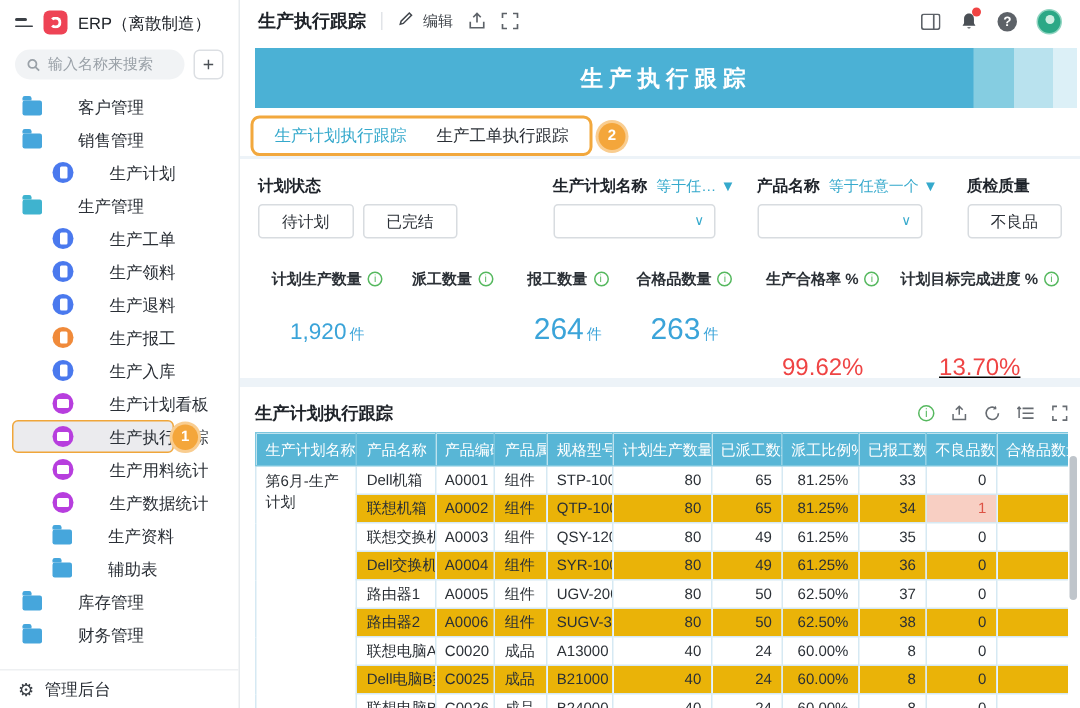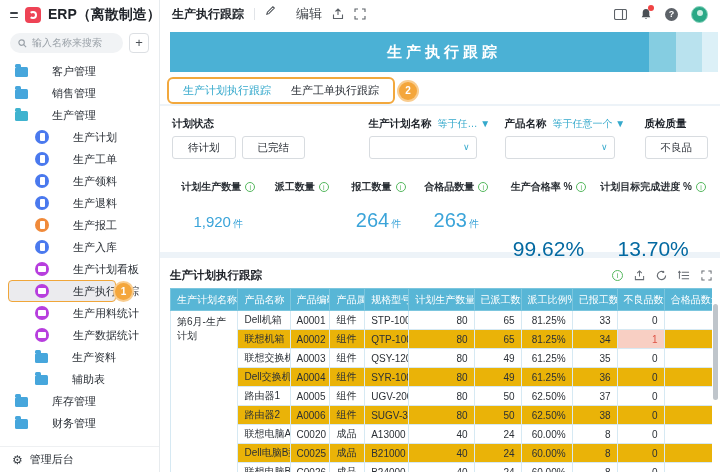--- a/index.html
+++ b/index.html
@@ -6,21 +6,21 @@
   html,body { width:720px; height:472px; overflow:hidden; font-family:"Liberation Sans", sans-serif; background:#fff; }
 
   
   .sidebar { position:absolute; left:0; top:0; width:160px; height:472px; background:#fff; border-right:1px solid #e7ebee; display:flex; flex-direction:column; }
   .sb-head { height:30px; display:flex; align-items:center; padding:0 10px; gap:7px; flex:none; }
   .hamburger { width:12px; display:flex; flex-direction:column; gap:3px; cursor:pointer; }
   .hamburger span { height:1.6px; background:#3b4046; border-radius:1px; }
   .hamburger span:first-child { width:8px; }
   .logo { width:16px; height:16px; border-radius:4px; background:#ee4355; display:flex; align-items:center; justify-content:center; flex:none; }
   .logo i { display:block; width:8px; height:8px; border:2px solid #fff; border-radius:50%; border-left-color:transparent; }
-  .sb-title { font-size:14px; font-weight:bold; color:#20242a; white-space:nowrap; }
+  .sb-title { font-size:11px; font-weight:normal; color:#20242a; white-space:nowrap; }
   .sb-search { display:flex; align-items:center; gap:6px; padding:3px 10px 5px; flex:none; }
   .search-box { flex:1; height:20px; background:#f1f3f5; border-radius:11px; display:flex; align-items:center; gap:5px; padding:0 8px; color:#9aa1a8; font-size:10px; }
   .search-box svg { flex:none; }
   .plus-btn { width:20px; height:20px; background:#fff; border:1px solid #dcdfe3; border-radius:4px; color:#4b5056; font-size:13px; line-height:17px; text-align:center; flex:none; cursor:pointer; }
   .sb-list { flex:1; padding:2px 6px 0 8px; overflow:hidden; }
   .sb-item { height:22px; display:flex; align-items:center; gap:24px; font-size:11px; color:#2a2f36; padding:0 4px 0 6px; border:1.5px solid transparent; border-radius:4px; position:relative; cursor:pointer; white-space:nowrap; }
   .sb-item.lvl1 { padding-left:26px; }
   .sb-item.selected { background:#ebebee; border-color:#f0a63a; width:108px; }
   .ic-folder { width:13px; height:10px; background:#46a6dc; border-radius:1.5px; position:relative; flex:none; margin-top:1px; }
   .ic-folder::before { content:""; position:absolute; top:-2.5px; left:0; width:6px; height:3px; background:#46a6dc; border-radius:1.5px 1.5px 0 0; }
@@ -32,21 +32,21 @@
   .num-badge { width:17px; height:17px; border-radius:50%; background:#f4a63b; box-shadow:0 0 0 2px #f9cd90; color:#fff; font-size:10px; font-weight:bold; display:flex; align-items:center; justify-content:center; flex:none; }
   .sb-item .num-badge { position:absolute; left:106px; top:2px; }
   .sb-admin { height:26px; border-top:1px solid #eef0f2; display:flex; align-items:center; gap:7px; padding:0 12px; font-size:11px; color:#2a2f36; flex:none; cursor:pointer; }
   .gear { font-size:12px; color:#3b4046; }
 
   
   .main { position:absolute; left:160px; top:0; right:0; bottom:0; background:#edf3f8; }
   .topbar { height:28px; background:#fff; display:flex; align-items:center; padding:0 12px; gap:10px; }
   .tb-title { font-size:12px; font-weight:bold; color:#20242a; }
   .tb-sep { width:1px; height:12px; background:#e1e4e8; }
-  .tb-act { display:flex; align-items:flex-start; gap:20px; font-size:13px; color:#42474d; cursor:pointer; }
+  .tb-act { display:flex; align-items:flex-start; gap:6px; font-size:10px; color:#42474d; cursor:pointer; }
   .tb-ic { display:flex; align-items:center; cursor:pointer; color:#5d6268; }
   .tb-right { margin-left:auto; display:flex; align-items:center; gap:13px; }
   .bell-wrap { position:relative; }
   .red-dot { position:absolute; right:-2px; top:-3px; width:6px; height:6px; border-radius:50%; background:#f04343; }
   .help-ic { width:13px; height:13px; border-radius:50%; background:#5d6268; color:#fff; font-size:9px; font-weight:bold; text-align:center; line-height:13px; cursor:pointer; }
   .avatar { width:17px; height:17px; border-radius:50%; background:#2ba886; border:1px solid #8fd4c0; cursor:pointer; position:relative; }
   .avatar::before { content:""; position:absolute; left:5px; top:3px; width:6px; height:6px; border-radius:50%; background:#cdeee2; }
 
   .card1 { position:absolute; top:28px; left:0; right:0; height:76px; background:#fff; }
   .banner { position:absolute; top:4px; left:10px; right:2px; height:40px; background:#4bb1d5; display:flex; align-items:center; justify-content:center; overflow:hidden; }
@@ -76,21 +76,21 @@
   .fc1 { width:192px; } .fc2 { width:108px; margin-left:8px; } .fc3 { width:110px; margin-left:28px; } .fc4 { margin-left:30px; }
 
   .kpis { display:flex; margin-top:17px; padding:0 2px; }
   .kpi { text-align:center; }
   .kpi-label-row { display:inline-flex; align-items:center; gap:4px; }
   .kpi-label { font-size:10px; font-weight:bold; color:#2b3036; white-space:nowrap; }
   .info-ic { width:10px; height:10px; border:1px solid #55b85e; border-radius:50%; color:#55b85e; font-size:7px; line-height:9px; text-align:center; font-style:normal; flex:none; display:inline-block; }
   .kpi-value { margin-top:15px; font-size:20px; color:#3ba4d9; white-space:nowrap; }
   .kpi-value .unit { font-size:10px; margin-left:2px; }
   .kpi.small-val .kpi-value { font-size:15px; margin-top:19px; }
-  .kpi.green .kpi-value { color:#0369a1; font-size:21px;margin-top:43px; }
+  .kpi.green .kpi-value { color:#ef4444; font-size:16px;margin-top:43px; }
   .k1{width:92px;} .k2{width:82px;} .k3{width:78px;} .k4{width:84px;} .k5{width:108px;} .k6{flex:1;text-decoration:underline;}
 
   .card3 { position:absolute; top:258px; left:0; right:0; bottom:0; background:#fff; padding:5px 8px 0 10px; overflow:hidden; }
   .t-head { height:25px; display:flex; align-items:center; }
   .t-title { font-size:11.5px; font-weight:bold; color:#20242a; }
   .t-icons { margin-left:auto; display:flex; align-items:center; gap:11px; color:#676c72; }
   .t-icons .info-ic { width:11px; height:11px; line-height:10px; font-size:8px; }
   .t-icons svg { display:block; cursor:pointer; }
   .tbl-clip { overflow:hidden; width:100%; }
   table { border-collapse:collapse; table-layout:fixed; width:556px; font-size:10px; }
@@ -129,27 +129,27 @@
   </div>
   <div class="sb-list" id="sb-list">
       <div class="sb-item">
         <span class="ic-folder"></span>
         <span>客户管理</span>
       </div>
       <div class="sb-item">
         <span class="ic-folder"></span>
         <span>销售管理</span>
       </div>
+      <div class="sb-item lvl1">
+        <span class="ic-circle blue doc"></span>
+        <span>生产计划</span>
+      </div>
       <div class="sb-item">
         <span class="ic-folder open"></span>
         <span>生产管理</span>
-      </div>
-      <div class="sb-item lvl1">
-        <span class="ic-circle blue doc"></span>
-        <span>生产计划</span>
       </div>
       <div class="sb-item lvl1">
         <span class="ic-circle blue doc"></span>
         <span>生产工单</span>
       </div>
       <div class="sb-item lvl1">
         <span class="ic-circle blue doc"></span>
         <span>生产领料</span>
       </div>
       <div class="sb-item lvl1">

